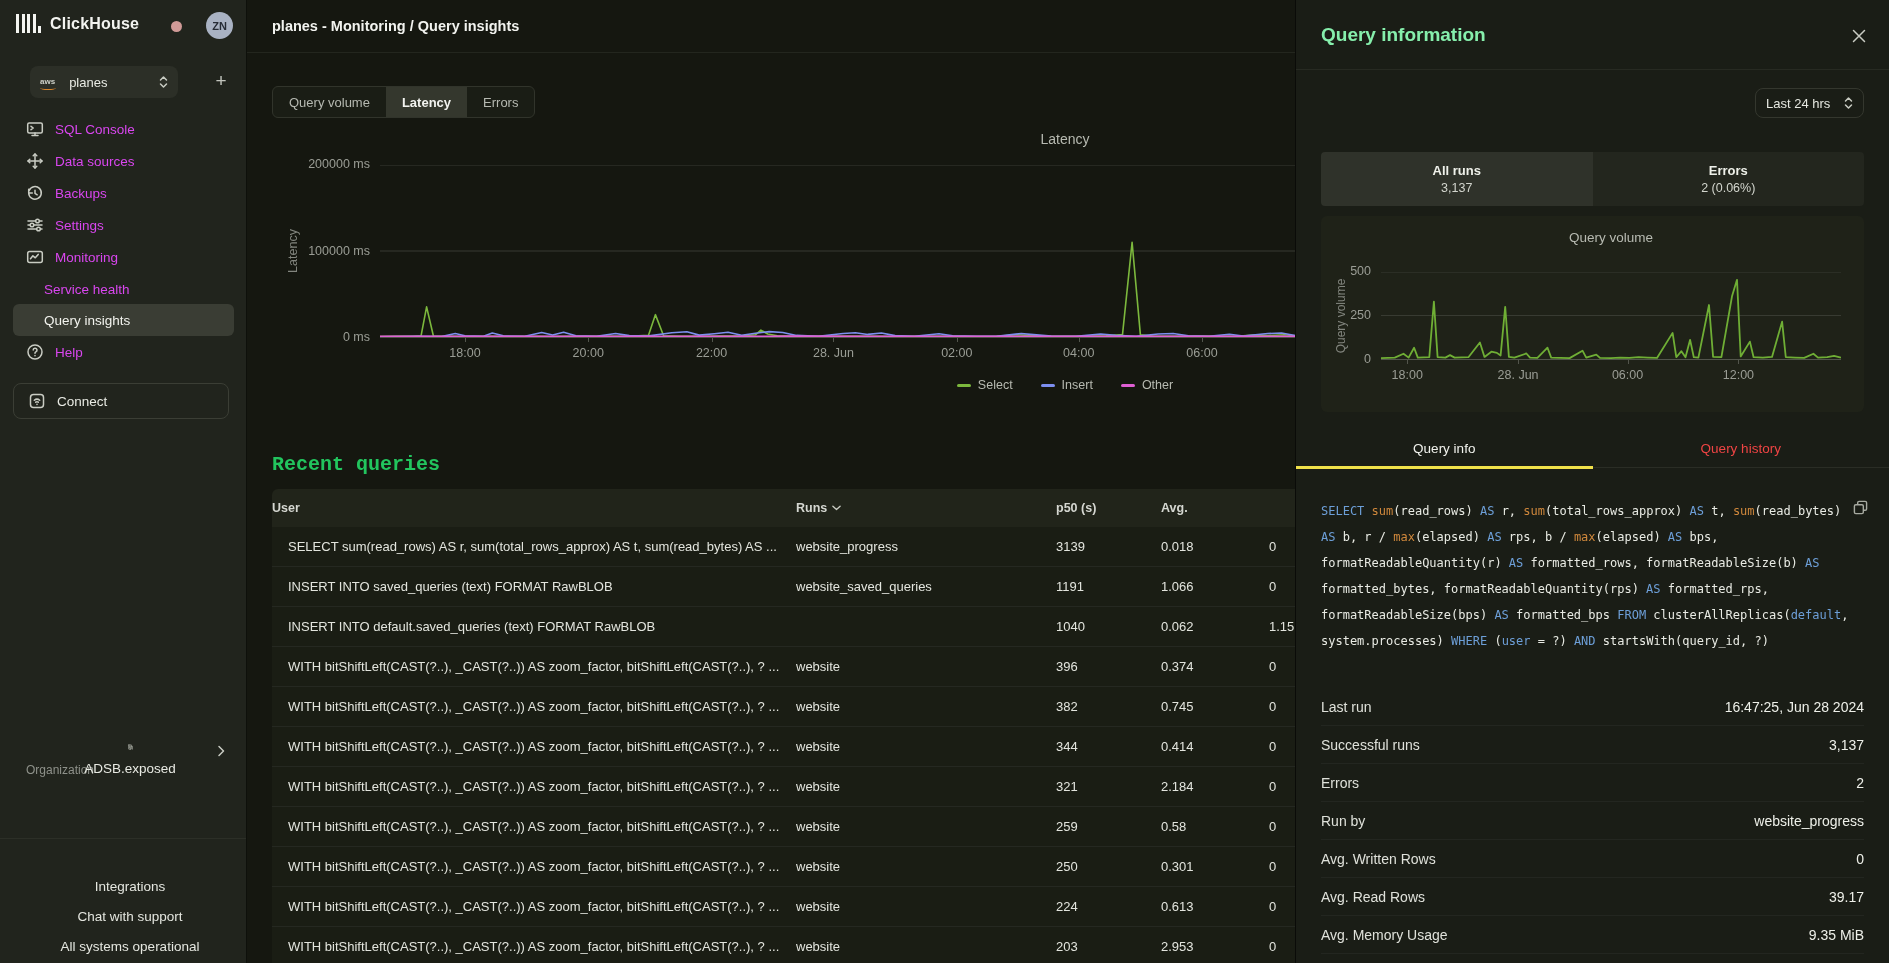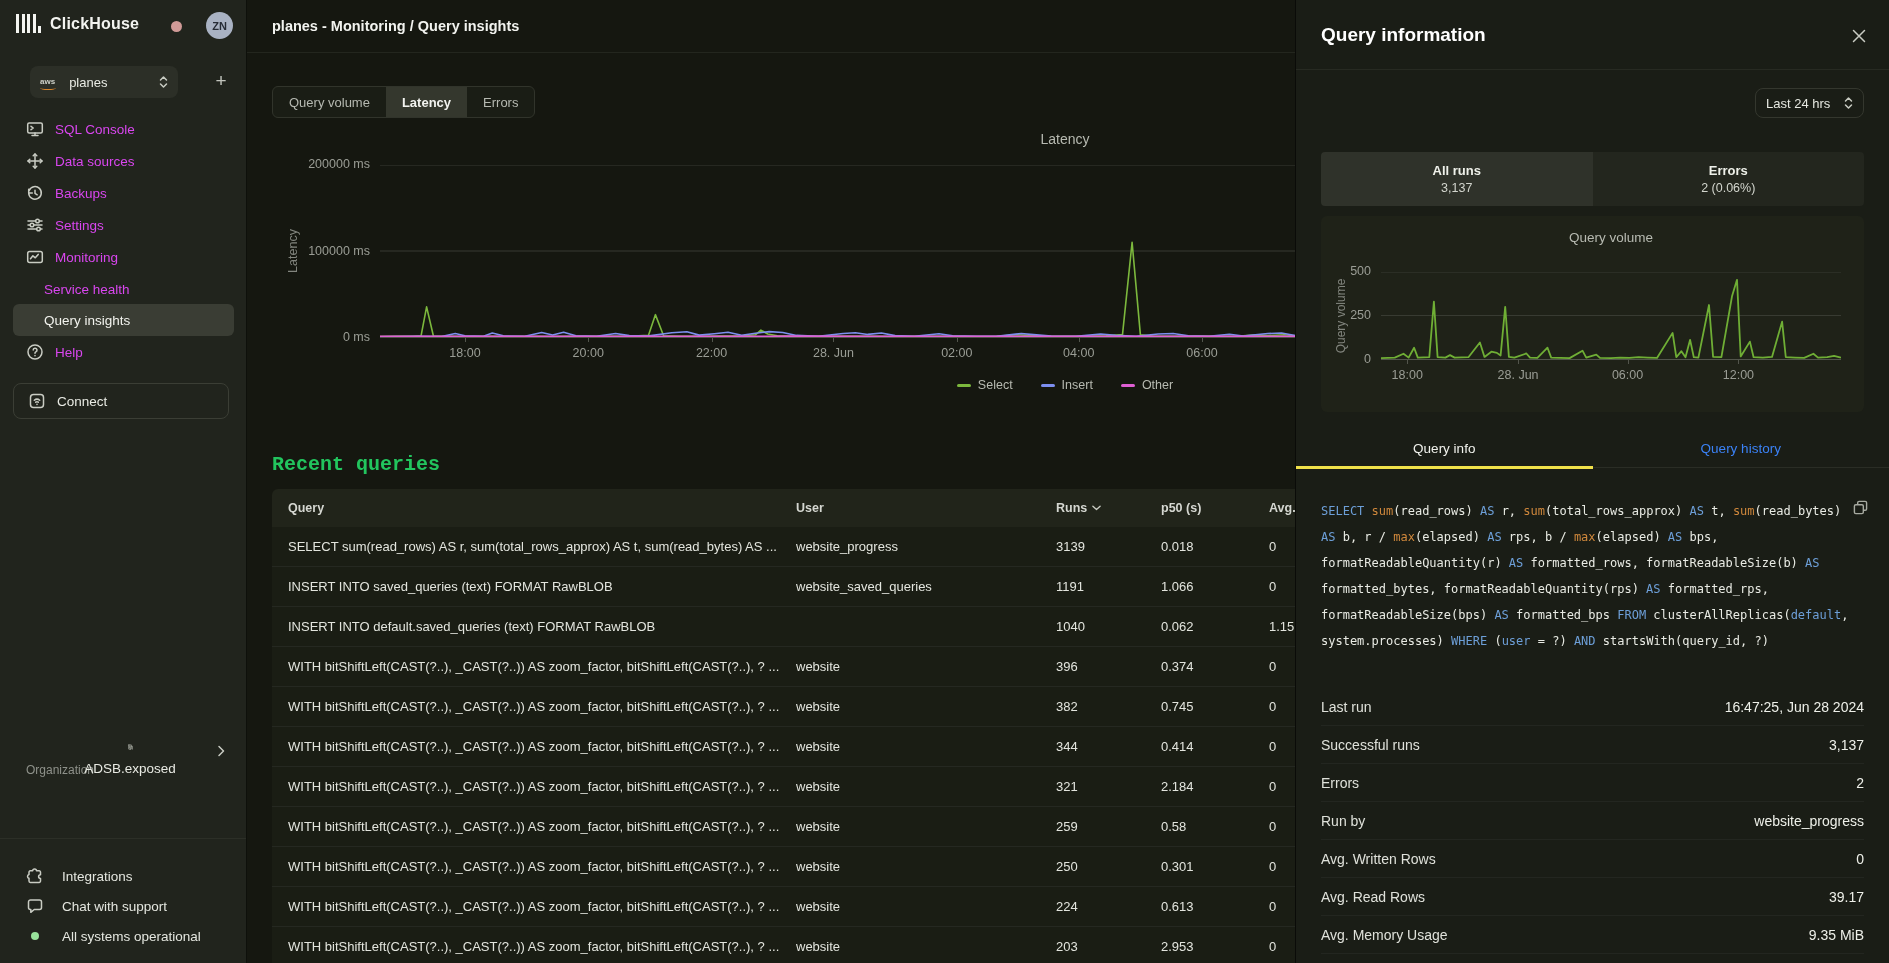--- a/index.html
+++ b/index.html
@@ -22,21 +22,21 @@
   .plus-btn { position:absolute; left:209px; top:69px; width:24px; height:24px; color:#c2c5bd; font-size:19px; display:flex; align-items:center; justify-content:center; }
   .nav-item { position:absolute; left:13px; width:221px; height:32px; display:flex; align-items:center; gap:11px; padding-left:13px; border-radius:6px; font-size:13.5px; color:#d946ef; }
   .nav-item.sub { padding-left:31px; }
   .nav-item.active { background:#3a3d34; color:#f2f3ee; }
   .nav-item svg { flex:0 0 18px; }
   .connect-btn { position:absolute; left:13px; top:383px; width:216px; height:36px; border:1px solid #3b3e35; border-radius:8px; display:flex; align-items:center; gap:11px; padding-left:14px; font-size:13.5px; color:#e8eae3; }
   .org-label { position:absolute; left:26px; top:763px; font-size:12px; color:#8e918a; }
   .org-row { position:absolute; left:13px; top:744px; width:221px; height:32px; display:flex; align-items:center; gap:11px; padding-left:13px; font-size:13.5px; color:#e8eae3; border-radius:6px;flex-direction:column; }
   .org-row .chev { position:absolute; right:8px; }
   .side-divider { position:absolute; left:0; right:0; top:838px; height:1px; background:#2c2f27; }
-  .foot-item { position:absolute; left:13px; width:221px; height:30px; display:flex; align-items:center; gap:18px; padding-left:13px; font-size:13.5px; color:#e4e6df; border-radius:6px; }
+  .foot-item { position:absolute; left:13px; width:221px; height:30px; display:flex; align-items:center; gap:18px; padding-left:13px; font-size:13.5px; color:#e4e6df; border-radius:6px;flex-direction:column; }
   .status-dot { width:8px; height:8px; border-radius:50%; background:#98e29b; margin:0 5px; }
 
   
   .main { position:absolute; left:247px; top:0; right:0; height:963px; background:#151710; }
   .main-header { position:absolute; left:0; top:0; width:100%; height:53px; border-bottom:1px solid #23261e; }
   .breadcrumb { position:absolute; left:25px; top:0; line-height:53px; font-size:14.5px; font-weight:bold; color:#f2f3ef; }
   .tab-group { position:absolute; left:25px; top:86px; display:flex; border:1px solid #31342b; background:#1a1d15; border-radius:6px; overflow:hidden; }
   .tab { height:30px; padding:0 16px; display:flex; align-items:center; font-size:13px; color:#b6b9b1; }
   .tab.active { background:#34372d; color:#f2f3ef; font-weight:bold; }
 
@@ -62,38 +62,38 @@
   .t-head, .t-row { display:grid; grid-template-columns:524px 260px 105px 108px 1fr; align-items:center; }
   .t-head { height:38px; background:#21241a; border-radius:6px 6px 0 0; font-size:12.5px; color:#d5d7d1; font-weight:bold; }
   .t-row { height:40px; background:#1a1d14; border-bottom:1px solid #252821; font-size:13px; color:#e3e5de; }
   .t-cell, .h-cell { white-space:nowrap; overflow:hidden; text-overflow:ellipsis; padding-right:14px; }
   .c-query, .h-query { padding-left:16px; }
   .h-runs { display:flex; align-items:center; gap:5px; }
 
   
   .panel { position:absolute; right:0; top:0; width:594px; height:963px; background:#1a1d16; border-left:1px solid #0a0b08; }
   .panel-header { position:absolute; left:0; top:0; width:100%; height:70px; border-bottom:1px solid #272a22; }
-  .panel-title { position:absolute; left:25px; top:0; line-height:70px; font-size:19px; font-weight:bold; color:#ffffff; }
+  .panel-title { position:absolute; left:25px; top:0; line-height:70px; font-size:19px; font-weight:bold; color:#86efac; }
   .close-btn { position:absolute; right:22px; top:28px; width:16px; height:16px; display:flex; align-items:center; justify-content:center; }
   .range-select { position:absolute; right:25px; top:88px; width:109px; height:30px; border:1px solid #34372e; border-radius:8px; display:flex; align-items:center; padding:0 10px; gap:10px; font-size:13px; color:#e6e8e1; }
   .range-select .val { flex:1; }
   .segments { position:absolute; left:25px; right:25px; top:152px; height:54px; display:flex; border-radius:4px; overflow:hidden; }
   .seg { flex:1; display:flex; flex-direction:column; align-items:center; justify-content:center; gap:3px; }
   .seg.active { background:#2f322a; }
   .seg.inactive { background:#23261e; }
   .seg-label { font-size:13px; font-weight:bold; color:#eef0e9; }
   .seg-value { font-size:12.5px; color:#d2d5cd; }
 
   .vol-card { position:absolute; left:25px; right:25px; top:216px; height:196px; background:#1f2218; border-radius:6px; }
   .vol-card .plot { left:60px; top:56px; width:460px; height:88px; }
   .vol-card .chart-title { left:60px; top:14px; width:460px; font-size:13.5px; }
   .vol-card .ylab { left:20px; top:100px; font-size:12px; }
 
   .panel-tabs { position:absolute; left:0; right:0; top:430px; height:38px; display:flex; border-bottom:1px solid #2a2d25; }
-  .p-tab { flex:1; display:flex; align-items:center; justify-content:center; font-size:13.5px; color:#3b82f6; position:relative; }
+  .p-tab { flex:1; display:flex; align-items:center; justify-content:center; font-size:13.5px; color:#ef4444; position:relative; }
   .p-tab.active { color:#f1f2ed; }
   .p-tab.active::after { content:""; position:absolute; left:0; right:0; bottom:-2px; height:3px; background:#f0e14a; }
 
   .code-block { position:absolute; left:25px; right:20px; top:498px; font-family:"DejaVu Sans Mono", monospace; font-size:12px; line-height:26px; }
   .code-line { white-space:nowrap; }
   .tok-kw { color:#6d9fd8; }
   .tok-fn { color:#d0883c; }
   .tok-pl { color:#e9ebe4; }
   .copy-btn { position:absolute; right:20px; top:500px; width:16px; height:16px; }
 
@@ -280,21 +280,20 @@
       <span class="nub" style="left: 709.77px; top: 213px;"></span>
       <span class="xtick" style="left: 831.7px; top: 221px;">04:00</span>
       <span class="nub" style="left: 831.7px; top: 213px;"></span>
       <span class="xtick" style="left: 955px; top: 221px;">06:00</span>
       <span class="nub" style="left: 955px; top: 213px;"></span>
     </div>
 
   <div class="recent-title">Recent queries</div>
   <div class="q-table">
     <div class="t-head">
-      <div class="h-cell h-query">Query</div>
       <div class="h-cell">User</div>
       <div class="h-cell h-runs">
         <span>Runs</span>
         <svg class="ic" width="9" height="6" viewBox="0 0 10 6">
             <path d="M1 1l4 3.6L9 1"></path>
           </svg>
       </div>
       <div class="h-cell">p50 (s)</div>
       <div class="h-cell">Avg.</div>
     </div>

